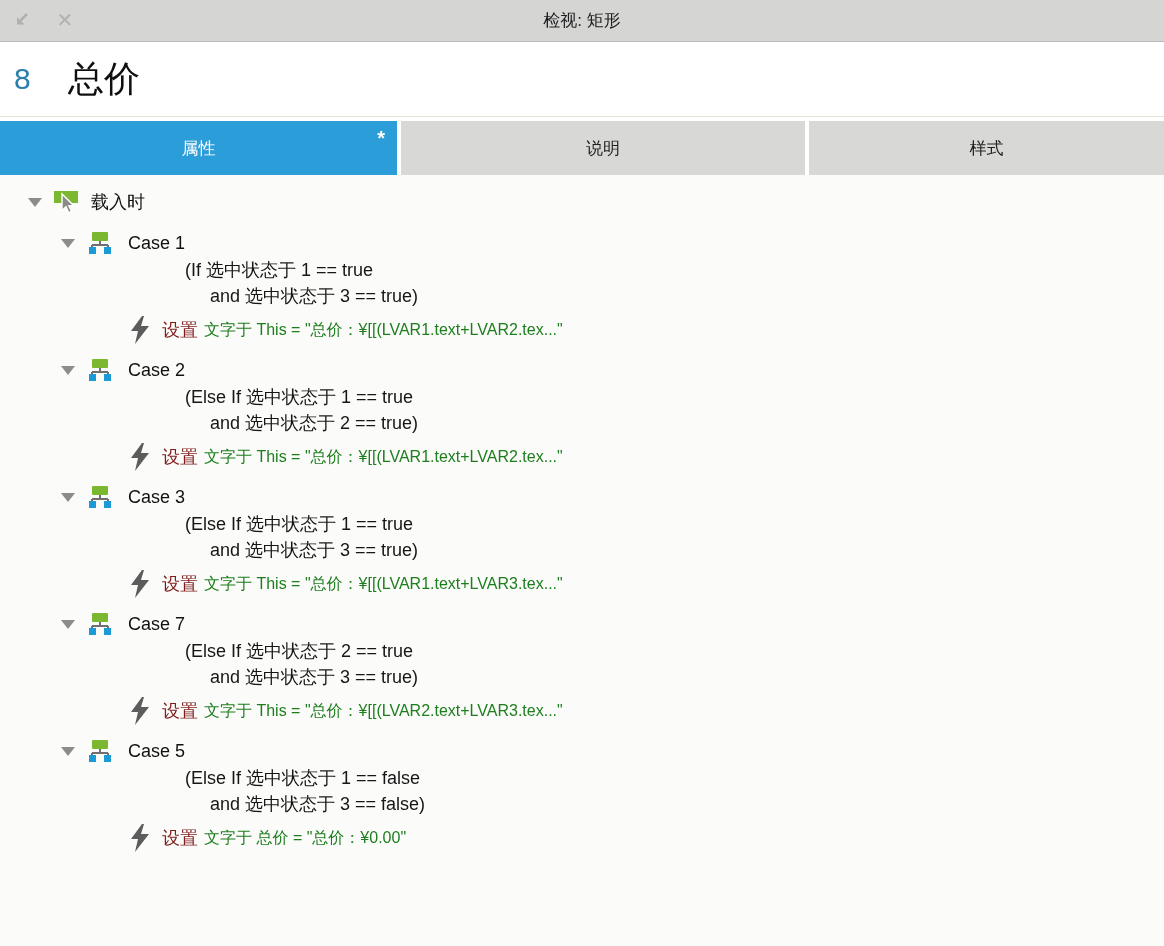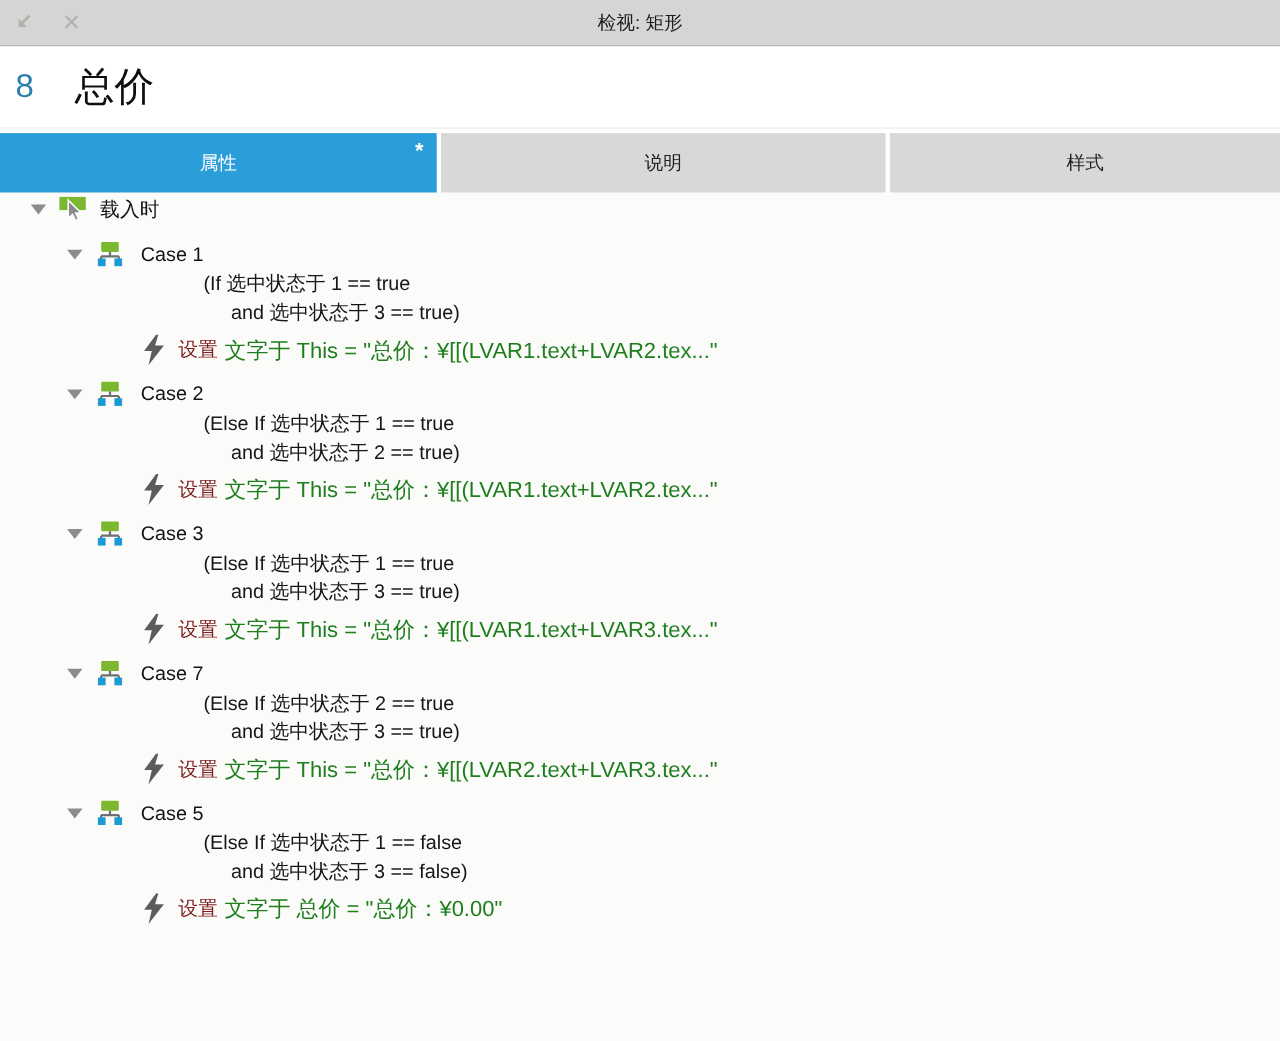--- a/index.html
+++ b/index.html
@@ -44,21 +44,21 @@
   }
   .tab.t1 { width:397px; margin-right:4px; }
   .tab.t2 { width:404px; margin-right:4px; }
   .tab.t3 { width:355px; }
   .tab.active { background:#2b9dd8; color:#ffffff; }
   .tab-dirty {
     position:absolute; right:12px; top:6px;
     font-size:20px; font-weight:700; color:#ffffff;
   }
   
-  .content { background:#fbfbf9; height:770px; }
+  .content { padding-top:12px; background:#fbfbf9; height:770px; }
   .tri {
     width:0; height:0; flex:0 0 auto;
     border-left:7px solid transparent;
     border-right:7px solid transparent;
     border-top:9px solid #8c8c8c;
   }
   .event-row {
     height:30px; display:flex; align-items:center;
     padding-left:28px;
   }
@@ -74,21 +74,21 @@
   .case-icon { margin-right:15px; display:flex; }
   .case-label { font-size:18px; color:#111111; }
   .cond { font-size:18px; line-height:26px; color:#161616; padding-left:143px; white-space:pre;margin-left:42px; }
   .cond.and { padding-left:168px; }
   .action-row {
     height:28px; display:flex; align-items:center;
     padding-left:130px; margin-top:7px; margin-bottom:12px;
   }
   .bolt-icon { margin-right:12px; display:flex; }
   .action-verb { font-size:18px; color:#7f1d1d; margin-right:6px; }
-  .action-detail { font-size:20px; color:#1e7e1e; }
+  .action-detail { font-size:16px; color:#1e7e1e; }
 </style>
 </head>
 <body>
 
 <div class="titlebar">
   <span class="tb-btn dock">
     <svg width="18" height="18" viewBox="0 0 18 18">
       <path d="M14 3 L5 12" stroke="#b1b1af" stroke-width="2.6" fill="none"></path>
       <path d="M4 6 L4 13.5 L11.5 13.5 Z" fill="#b1b1af"></path>
     </svg>

